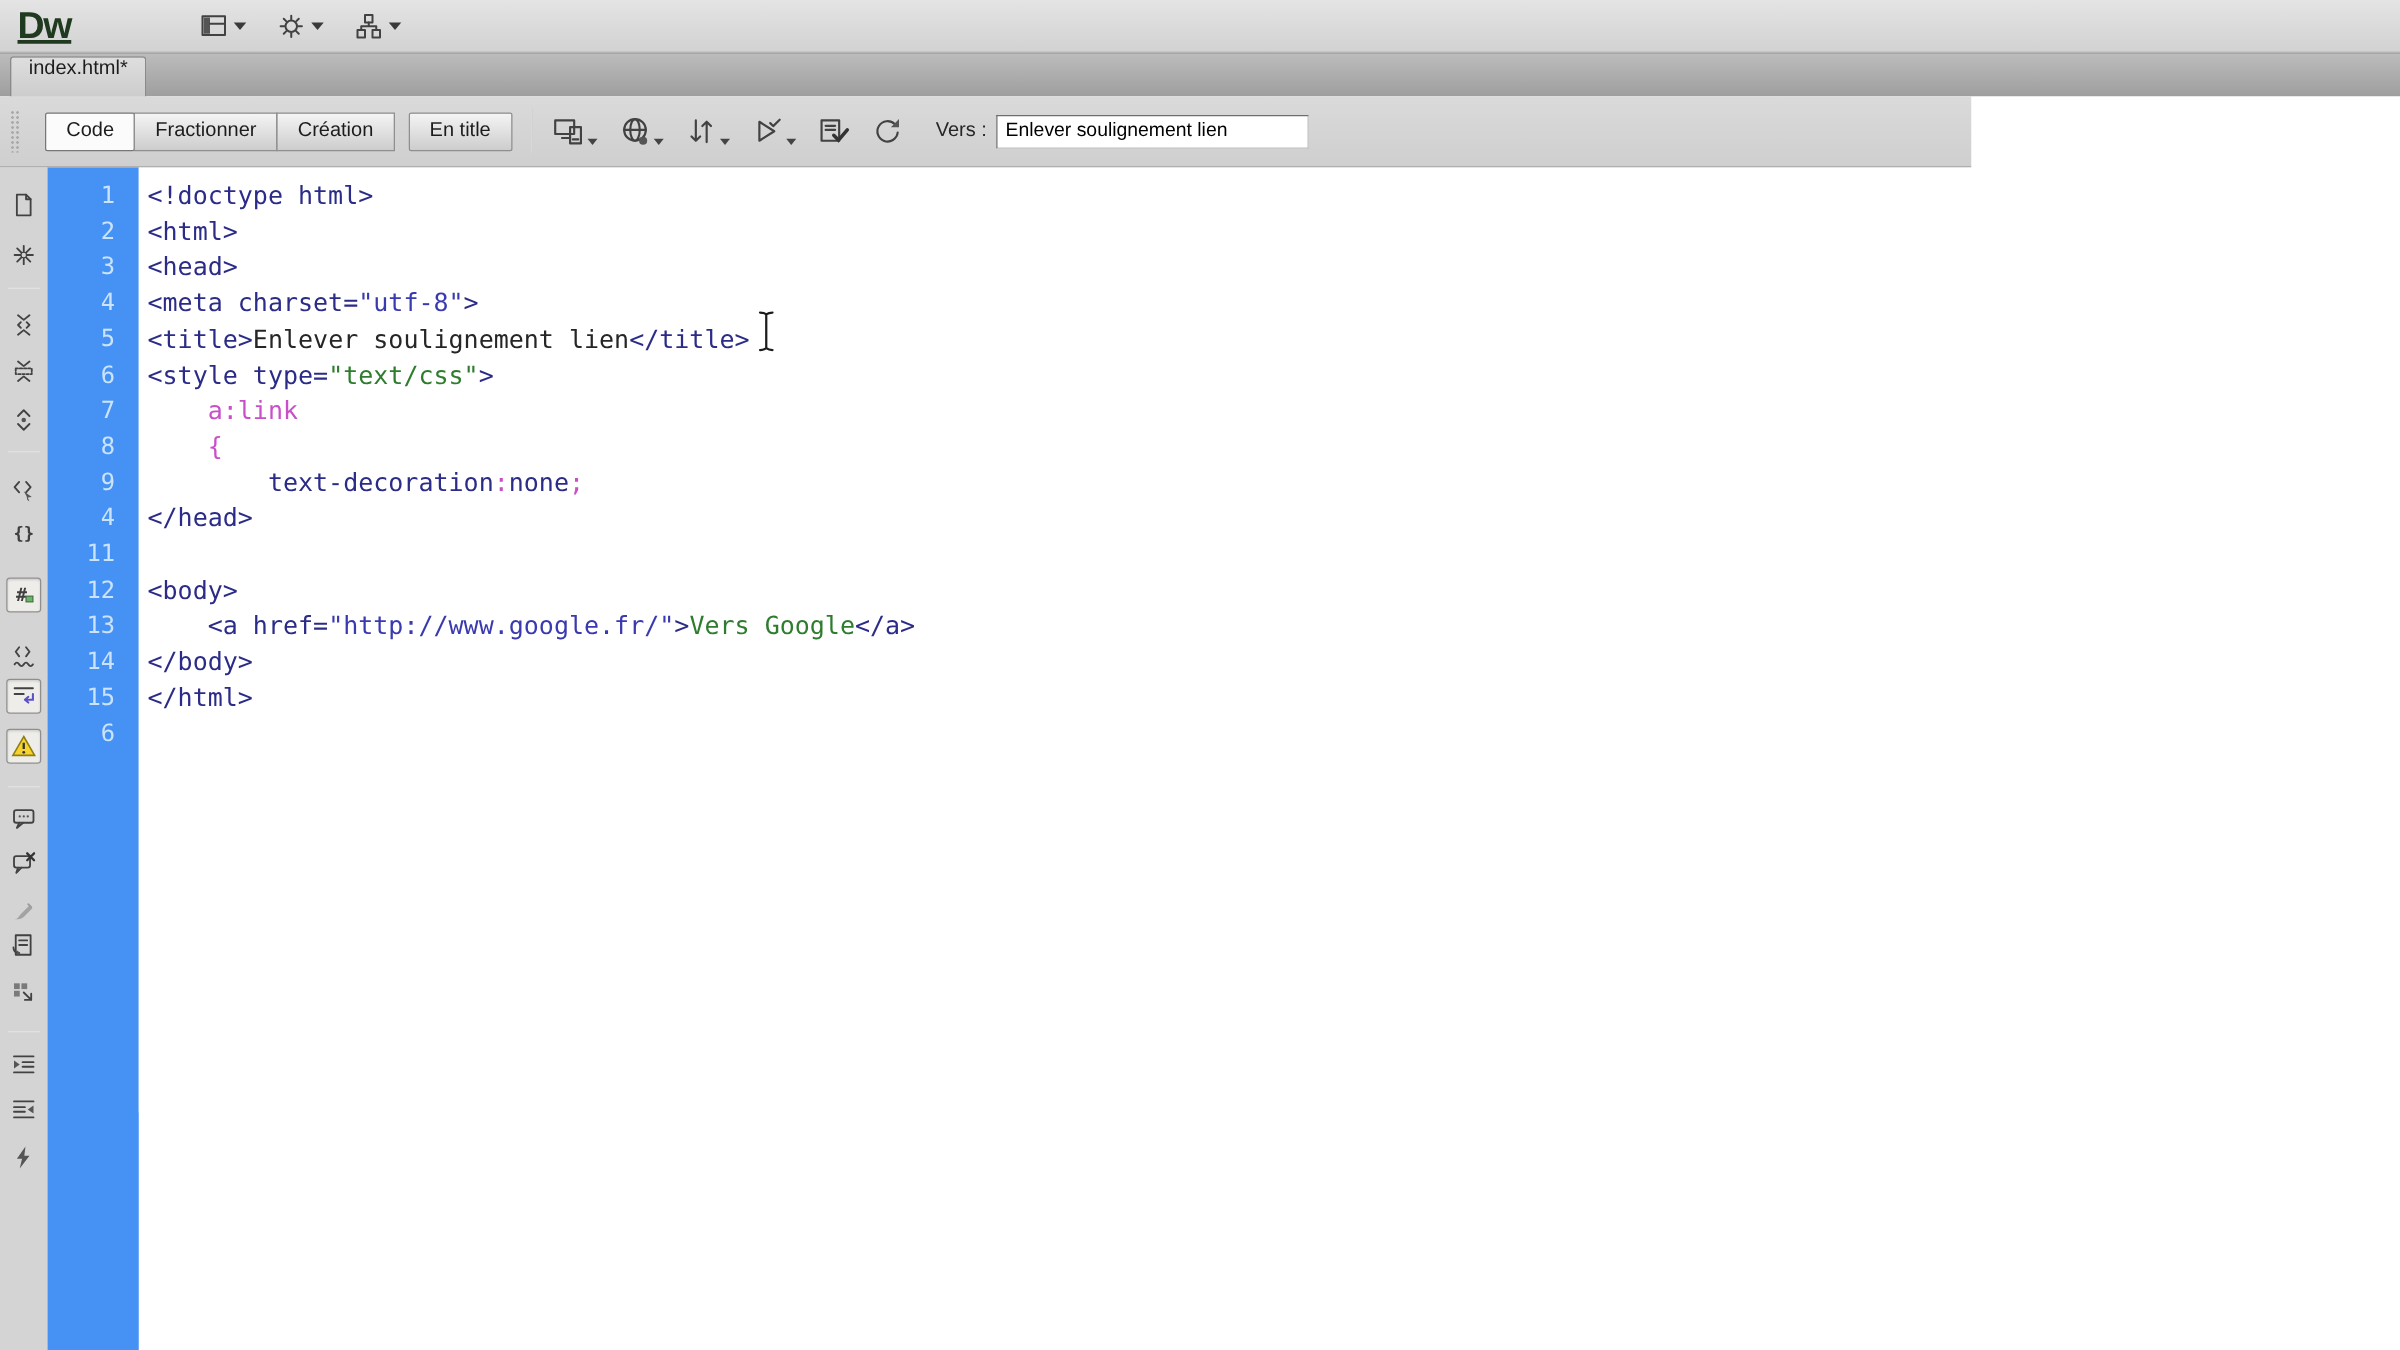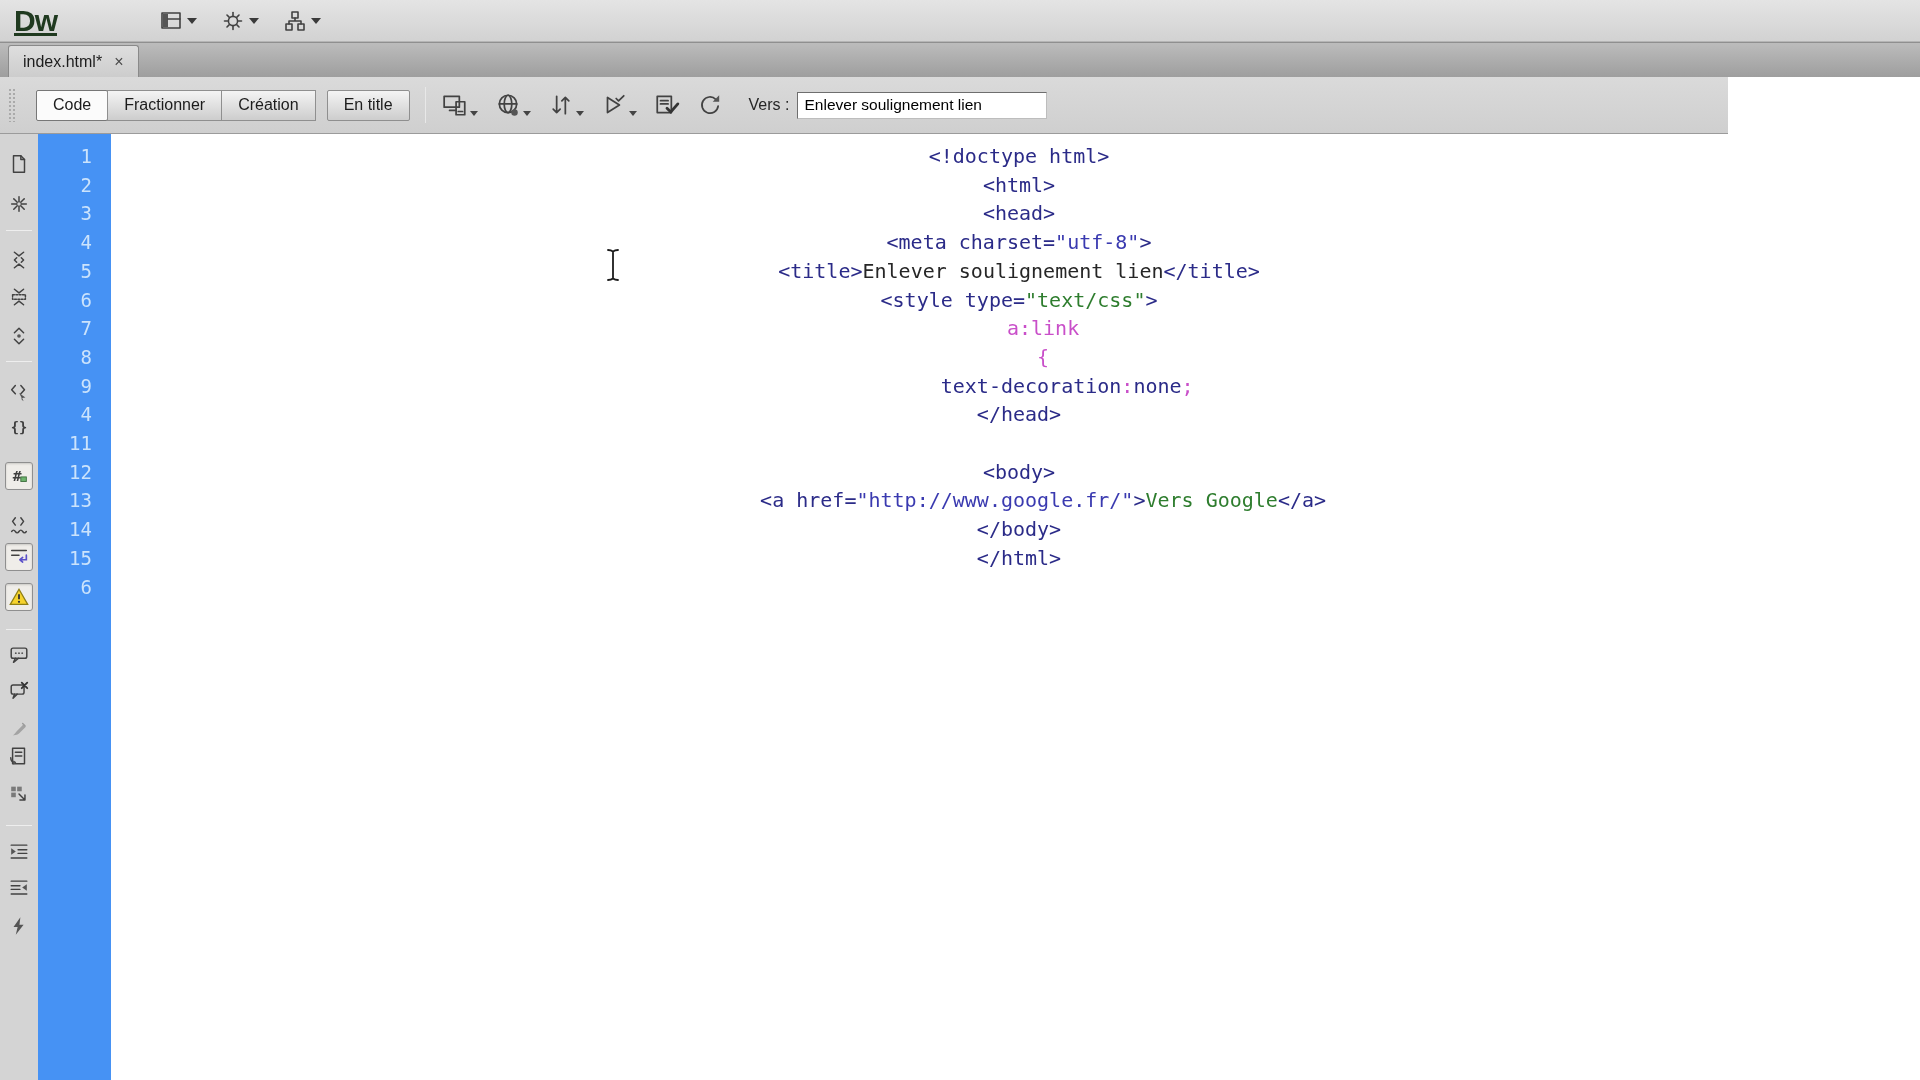--- a/index.html
+++ b/index.html
@@ -17,26 +17,26 @@
   .menu-icons{ display:flex; align-items:center; gap:24px; margin-left:72px; }
   .micon{ display:flex; align-items:center; gap:4px; }
   .dd{ width:0; height:0; border-left:5px solid transparent; border-right:5px solid transparent;
     border-top:6px solid #3a3a3a; }
 
   
   .tabbar{ position:absolute; left:0; top:42px; width:1920px; height:35px;
     background:linear-gradient(#bcbcbc,#9e9e9e); border-top:1px solid #8f8f8f; }
   .tab{ position:absolute; left:8px; top:2px; height:33px; padding:0 14px;
     background:linear-gradient(#dedede,#cccccc); border:1px solid #8a8a8a; border-bottom:none;
-    border-radius:3px 3px 0 0; display:flex; align-items:center; gap:12px; }
+    border-radius:3px 3px 0 0; display:flex; align-items:center; gap:12px;flex-direction:column; }
   .tab-title{ font-size:16px; color:#1d1d1d; }
   .tab-close{ font-size:16px; color:#4a4a4a; line-height:1; cursor:default; }
 
   
-  .doctoolbar{ position:absolute; left:0; top:77px; width:1728px; height:57px;
+  .doctoolbar{ position:absolute; left:0; top:77px; width:1577px; height:57px;
     background:linear-gradient(#dadada,#cfcfcf); border-bottom:1px solid #9b9b9b;
     display:flex; align-items:center; }
   .grip{ width:8px; height:34px; margin:0 8px 0 8px;
     background-image:radial-gradient(#aaaaaa 1px, transparent 1.2px);
     background-size:4px 4px; }
   .viewbtn{ height:31px; padding:0 16px; font-size:16px; color:#1c1c1c;
     background:linear-gradient(#f4f4f4,#cdcdcd); border:1px solid #8f8f8f;
     display:flex; align-items:center; margin-left:-1px; }
   .viewbtn.first{ margin-left:12px; }
   .viewbtn.active{ background:#fbfbfb; border-color:#777; border-radius:2px; }
@@ -59,21 +59,21 @@
     box-shadow:inset 0 1px 2px rgba(0,0,0,.15); }
   .sicon.disabled{ opacity:.38; }
   .ssep{ position:absolute; left:6px; width:26px; height:1px; background:#b2b2b2;
     border-bottom:1px solid #eeeeee; }
 
   
   .gutter{ position:absolute; left:38px; top:134px; width:73px; height:946px; background:#4692f4; }
   .gutter-nums{ padding:8px 19px 0 0; text-align:right;
     font-family:"DejaVu Sans Mono","Liberation Mono",monospace;
     font-size:19px; line-height:28.7px; color:#cbe3fc; }
-  .code-area{ position:absolute; left:111px; top:134px; width:1809px; height:756px; background:#ffffff;text-align:center; }
+  .code-area{ position:absolute; left:111px; top:134px; width:1809px; height:756px; background:#ffffff; }
   .code{ padding:8px 0 0 7px; font-family:"DejaVu Sans Mono","Liberation Mono",monospace;
     font-size:20px; line-height:28.7px; white-space:pre; }
   .c-tag{ color:#2b2b88; }
   .c-val{ color:#3a3ab0; }
   .c-grn{ color:#2e7d2e; }
   .c-sel{ color:#c94fc9; }
   .c-txt{ color:#262626; }
 
   .ibeam{ position:absolute; left:606px; top:248px; }
 

